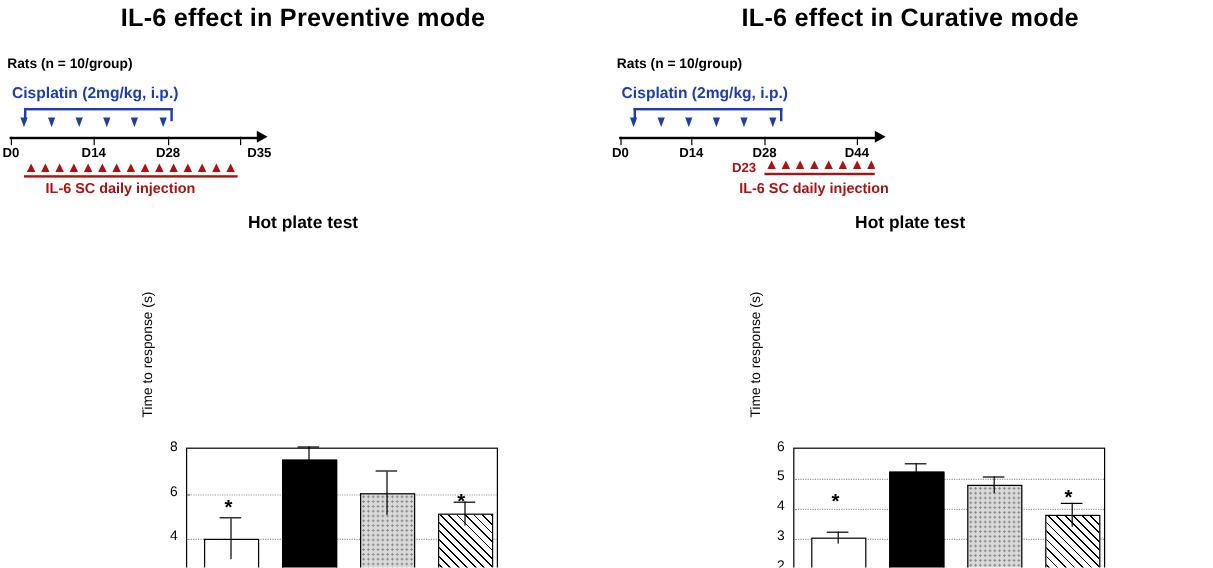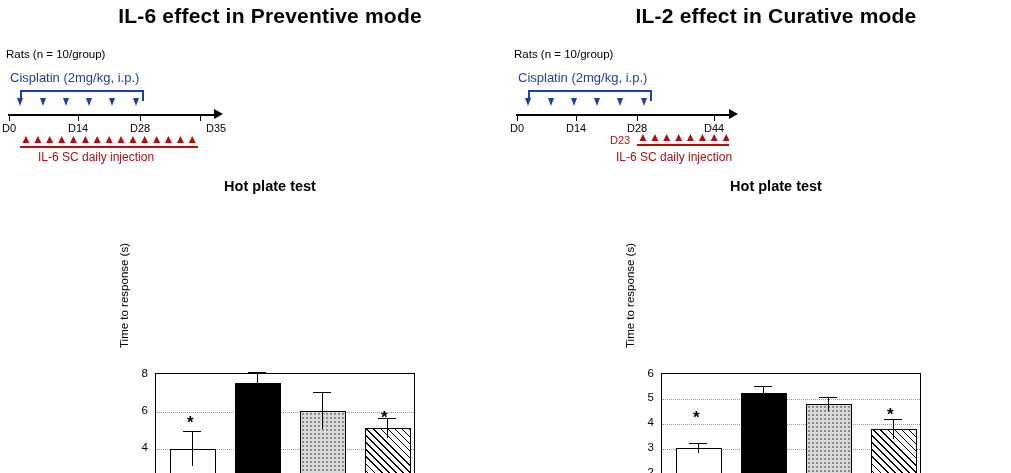--- a/index.html
+++ b/index.html
@@ -13,21 +13,20 @@
     font-family: "Liberation Sans", sans-serif;
     color: #000;
     overflow: hidden;
     position: relative;
   }
   .panel {
     position: absolute;
     top: 0;
     width: 505px;
     height: 473px;
-    padding-left: 35px;
   }
   #panel-left  { left: 0; }
   #panel-right { left: 506px; }
 
   .panel-title {
     position: absolute;
     top: 4px;
     left: 0;
     width: 100%;
     text-align: center;
@@ -36,20 +35,21 @@
     letter-spacing: .2px;
   }
 
   
   .timeline {
     position: absolute;
     left: 0;
     top: 42px;
     width: 100%;
     height: 135px;
+    font-weight: bold;
   }
   .tl-rats {
     position: absolute;
     font-size: 11.5px;
     color: #000;
   }
   .tl-drug {
     position: absolute;
     font-size: 13px;
     color: #1f3fa8;
@@ -266,21 +266,21 @@
       <div class="errcap" style="left:222px; bottom:103px; width:18px;"></div>
       <div class="errbar" style="left:231px; bottom:84px; height:10px;"></div>
       <div class="star" style="left:225px; top:35px;">*</div>
     </div>
 
   </div>
 </div>
 
 <div class="panel" id="panel-right">
 
-  <div class="panel-title">IL-2 effect in Curative mode</div>
+  <div class="panel-title">IL-6 effect in Curative mode</div>
 
   <div class="timeline">
     <div class="tl-rats" style="left:8px; top:6px;">Rats (n = 10/group)</div>
     <div class="tl-drug" style="left:12px; top:28px;">Cisplatin (2mg/kg, i.p.)</div>
 
     <div class="blue-bracket" style="left:22px; top:48px; width:120px;"></div>
     <div class="blue-arrow" style="left:19px;  top:56px;"></div>
     <div class="blue-arrow" style="left:42px;  top:56px;"></div>
     <div class="blue-arrow" style="left:65px;  top:56px;"></div>
     <div class="blue-arrow" style="left:88px;  top:56px;"></div>

